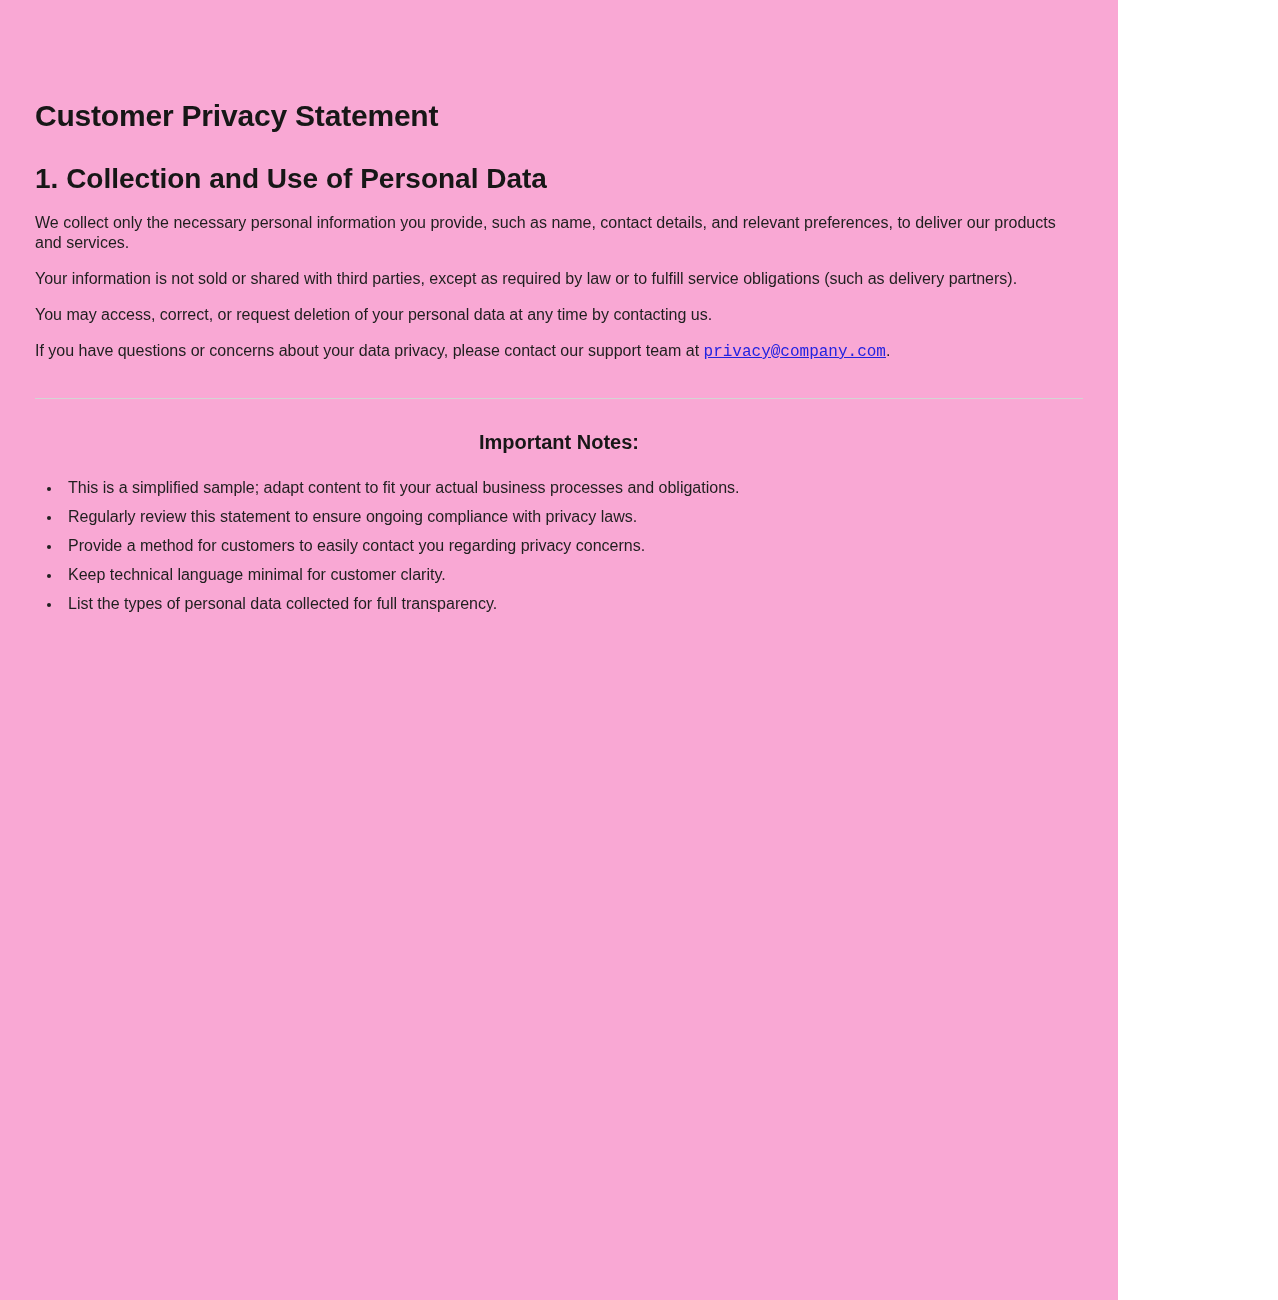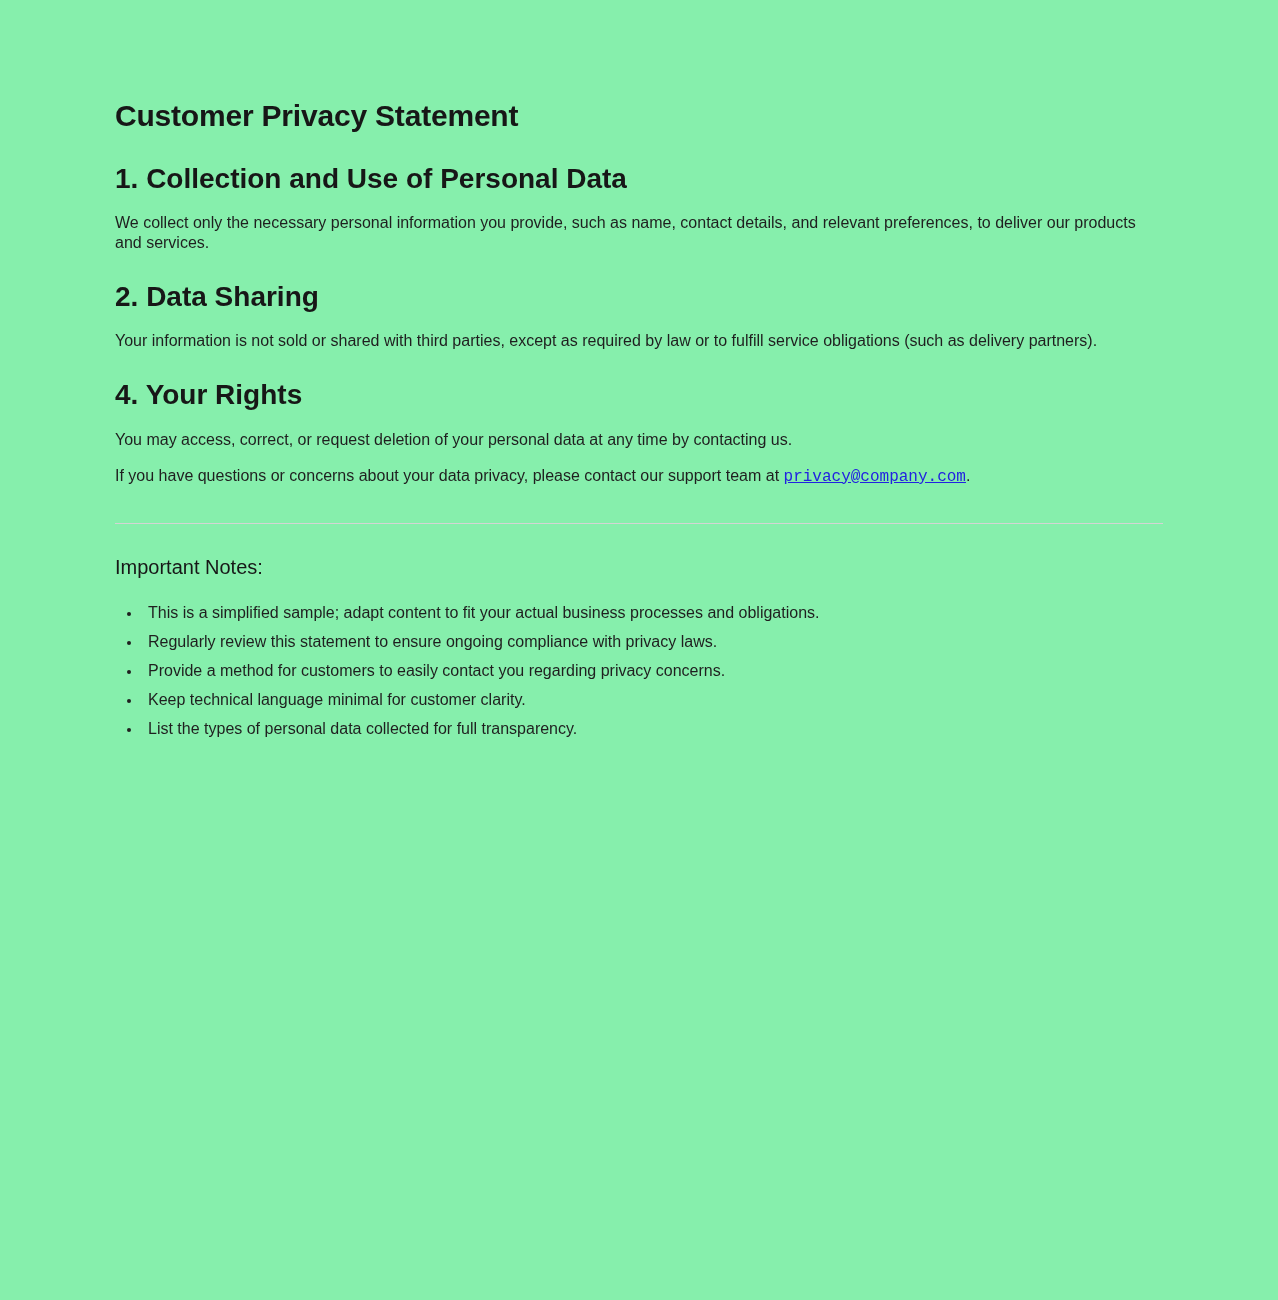--- a/index.html
+++ b/index.html
@@ -4,23 +4,23 @@
 <style>
   * { box-sizing: border-box; margin: 0; padding: 0; }
   html, body {
     background: #ffffff;
     width: 1278px;
     height: 1300px;
     font-family: "Liberation Sans", "DejaVu Sans", sans-serif;
     color: #1b1b1b;
   }
   .page {
-    width: 1278px;
+    width: 1118px;
     height: 1300px;
-    background: #86efac;
+    background: #f9a8d4;
     overflow: hidden;
   }
   .content {
     width: 1048px;
     margin: 0 auto;
     padding-top: 97px;
   }
   h1.doc-title {
     font-size: 30px;
     font-weight: 700;
@@ -51,24 +51,25 @@
     font-family: Liberation Mono, monospace;
   }
   hr.divider {
     border: none;
     border-top: 1px solid #d4d4d4;
     margin-top: 36px;
     margin-bottom: 30px;
   }
   h3.notes-heading {
     font-size: 20px;
-    font-weight: 400;
+    font-weight: 700;
     line-height: 1.3;
     color: #171717;
     margin-bottom: 20px;
+    text-align: center;
   }
   ul.notes-list {
     padding-left: 27px;
     margin: 0;
   }
   ul.notes-list li {
     font-size: 16px;
     font-weight: 400;
     line-height: 26px;
     color: #1f1f1f;
@@ -84,25 +85,23 @@
 <body>
 
 <div class="page">
   <div class="content">
 
     <h1 class="doc-title">Customer Privacy Statement</h1>
 
     <h2 class="section-heading">1. Collection and Use of Personal Data</h2>
     <p class="section-body">We collect only the necessary personal information you provide, such as name, contact details, and relevant preferences, to deliver our products and services.</p>
 
-    <h2 class="section-heading">2. Data Sharing</h2>
     <p class="section-body">Your information is not sold or shared with third parties, except as required by law or to fulfill service obligations (such as delivery partners).</p>
 
 
-    <h2 class="section-heading">4. Your Rights</h2>
     <p class="section-body">You may access, correct, or request deletion of your personal data at any time by contacting us.</p>
 
     <p class="section-body"><span>If you have questions or concerns about your data privacy, please contact our support team at </span><a class="inline-link">privacy@company.com</a><span>.</span></p>
 
     <hr class="divider">
 
     <h3 class="notes-heading">Important Notes:</h3>
     <ul class="notes-list">
       <li>This is a simplified sample; adapt content to fit your actual business processes and obligations.</li>
       <li>Regularly review this statement to ensure ongoing compliance with privacy laws.</li>

